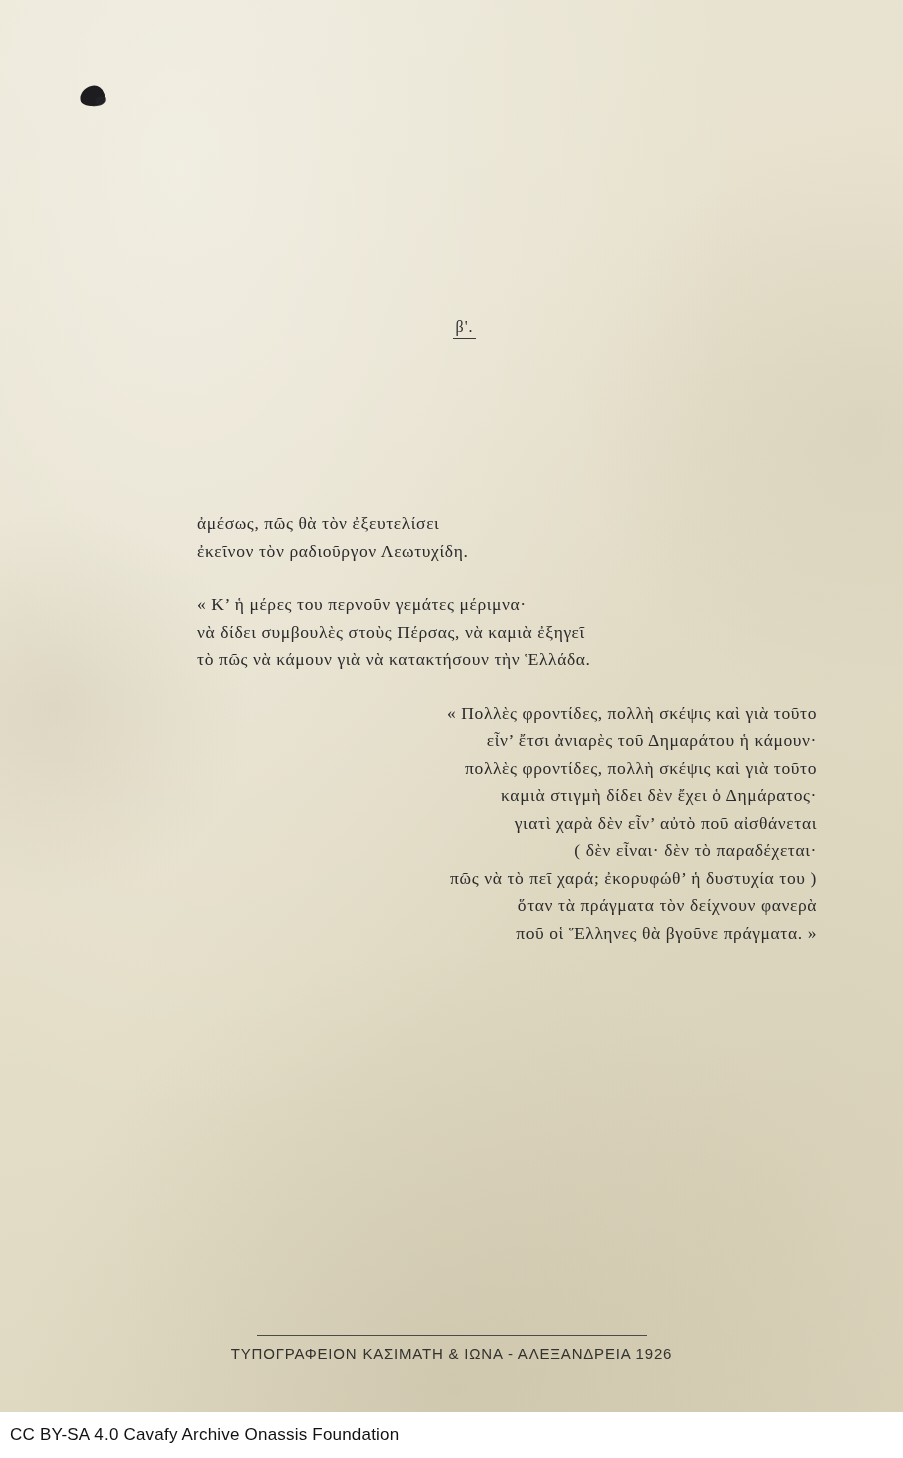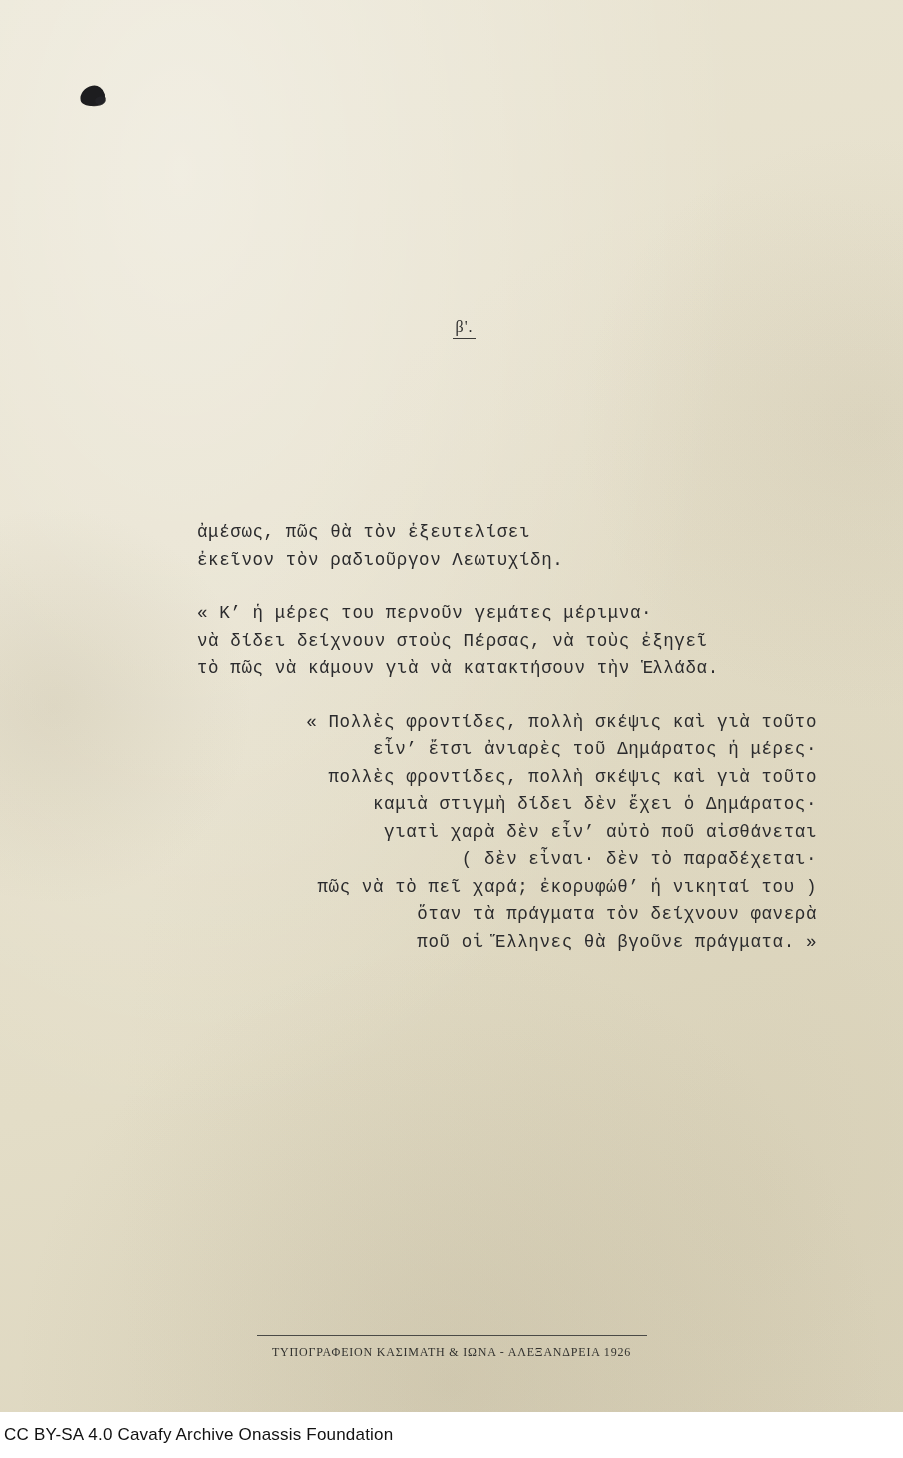--- a/index.html
+++ b/index.html
@@ -81,22 +81,21 @@
     position: absolute;
     left: 197px;
     top: 503px;
     width: 620px;
     color: #2b2b2d;
     font-size: 17.5px;
     line-height: 27.5px;
     letter-spacing: 0.6px;
   }
   .stanza {
-    margin: 16px 0 26px 0;
-    font-family: Liberation Mono, monospace;
+    margin: 7px 0 26px 0;
   }
   .stanza:last-child {
     margin-bottom: 0;
     text-align: right;
   }
   .line {
     white-space: pre;
   }
   .imprint {
     position: absolute;
@@ -105,40 +104,40 @@
     width: 903px;
     text-align: center;
   }
   .imprint .rule {
     width: 390px;
     height: 1px;
     background: #4a4a46;
     margin: 0 auto 9px auto;
   }
   .imprint .text {
-    font-size: 12px;
+    font-size: 15px;
     letter-spacing: 0.8px;
     color: #32322f;
-    font-family: Liberation Serif, serif;
+    font-family: Liberation Sans, sans-serif;
   }
   .license-bar {
     position: absolute;
     left: 0;
     top: 1412px;
     width: 903px;
     height: 46px;
     background: #ffffff;
     display: flex;
     align-items: center;
   }
   .license-bar .label {
     font-family: "Liberation Sans", sans-serif;
     font-size: 17px;
     color: #111111;
-    padding-left: 4px;
+    padding-left: 10px;
     letter-spacing: 0.2px;
   }
 </style>
 </head>
 <body>
 
 <div class="page">
 
   <div class="paper"></div>
 
@@ -150,32 +149,32 @@
 
   <div class="poem">
 
     <div class="stanza">
       <div class="line">ἀμέσως, πῶς θὰ τὸν ἐξευτελίσει</div>
       <div class="line">ἐκεῖνον τὸν ραδιοῦργον Λεωτυχίδη.</div>
     </div>
 
     <div class="stanza">
       <div class="line">« Κ’ ἡ μέρες του περνοῦν γεμάτες μέριμνα·</div>
-      <div class="line">νὰ δίδει δείχνουν στοὺς Πέρσας, νὰ τοὺς ἐξηγεῖ</div>
+      <div class="line">νὰ δίδει συμβουλὲς στοὺς Πέρσας, νὰ καμιὰ ἐξηγεῖ</div>
       <div class="line">τὸ πῶς νὰ κάμουν γιὰ νὰ κατακτήσουν τὴν Ἑλλάδα.</div>
     </div>
 
     <div class="stanza">
       <div class="line">« Πολλὲς φροντίδες, πολλὴ σκέψις καὶ γιὰ τοῦτο</div>
-      <div class="line">εἶν’ ἔτσι ἀνιαρὲς τοῦ Δημάρατος ἡ μέρες·</div>
+      <div class="line">εἶν’ ἔτσι ἀνιαρὲς τοῦ Δημαράτου ἡ κάμουν·</div>
       <div class="line">πολλὲς φροντίδες, πολλὴ σκέψις καὶ γιὰ τοῦτο</div>
       <div class="line">καμιὰ στιγμὴ δίδει δὲν ἔχει ὁ Δημάρατος·</div>
       <div class="line">γιατὶ χαρὰ δὲν εἶν’ αὐτὸ ποῦ αἰσθάνεται</div>
       <div class="line">( δὲν εἶναι· δὲν τὸ παραδέχεται·</div>
-      <div class="line">πῶς νὰ τὸ πεῖ χαρά; ἐκορυφώθ’ ἡ νικηταί του )</div>
+      <div class="line">πῶς νὰ τὸ πεῖ χαρά; ἐκορυφώθ’ ἡ δυστυχία του )</div>
       <div class="line">ὅταν τὰ πράγματα τὸν δείχνουν φανερὰ</div>
       <div class="line">ποῦ οἱ Ἕλληνες θὰ βγοῦνε πράγματα. »</div>
     </div>
 
   </div>
 
   <div class="imprint">
     <div class="rule"></div>
     <div class="text">ΤΥΠΟΓΡΑΦΕΙΟΝ ΚΑΣΙΜΑΤΗ &amp; ΙΩΝΑ - ΑΛΕΞΑΝΔΡΕΙΑ 1926</div>
   </div>

